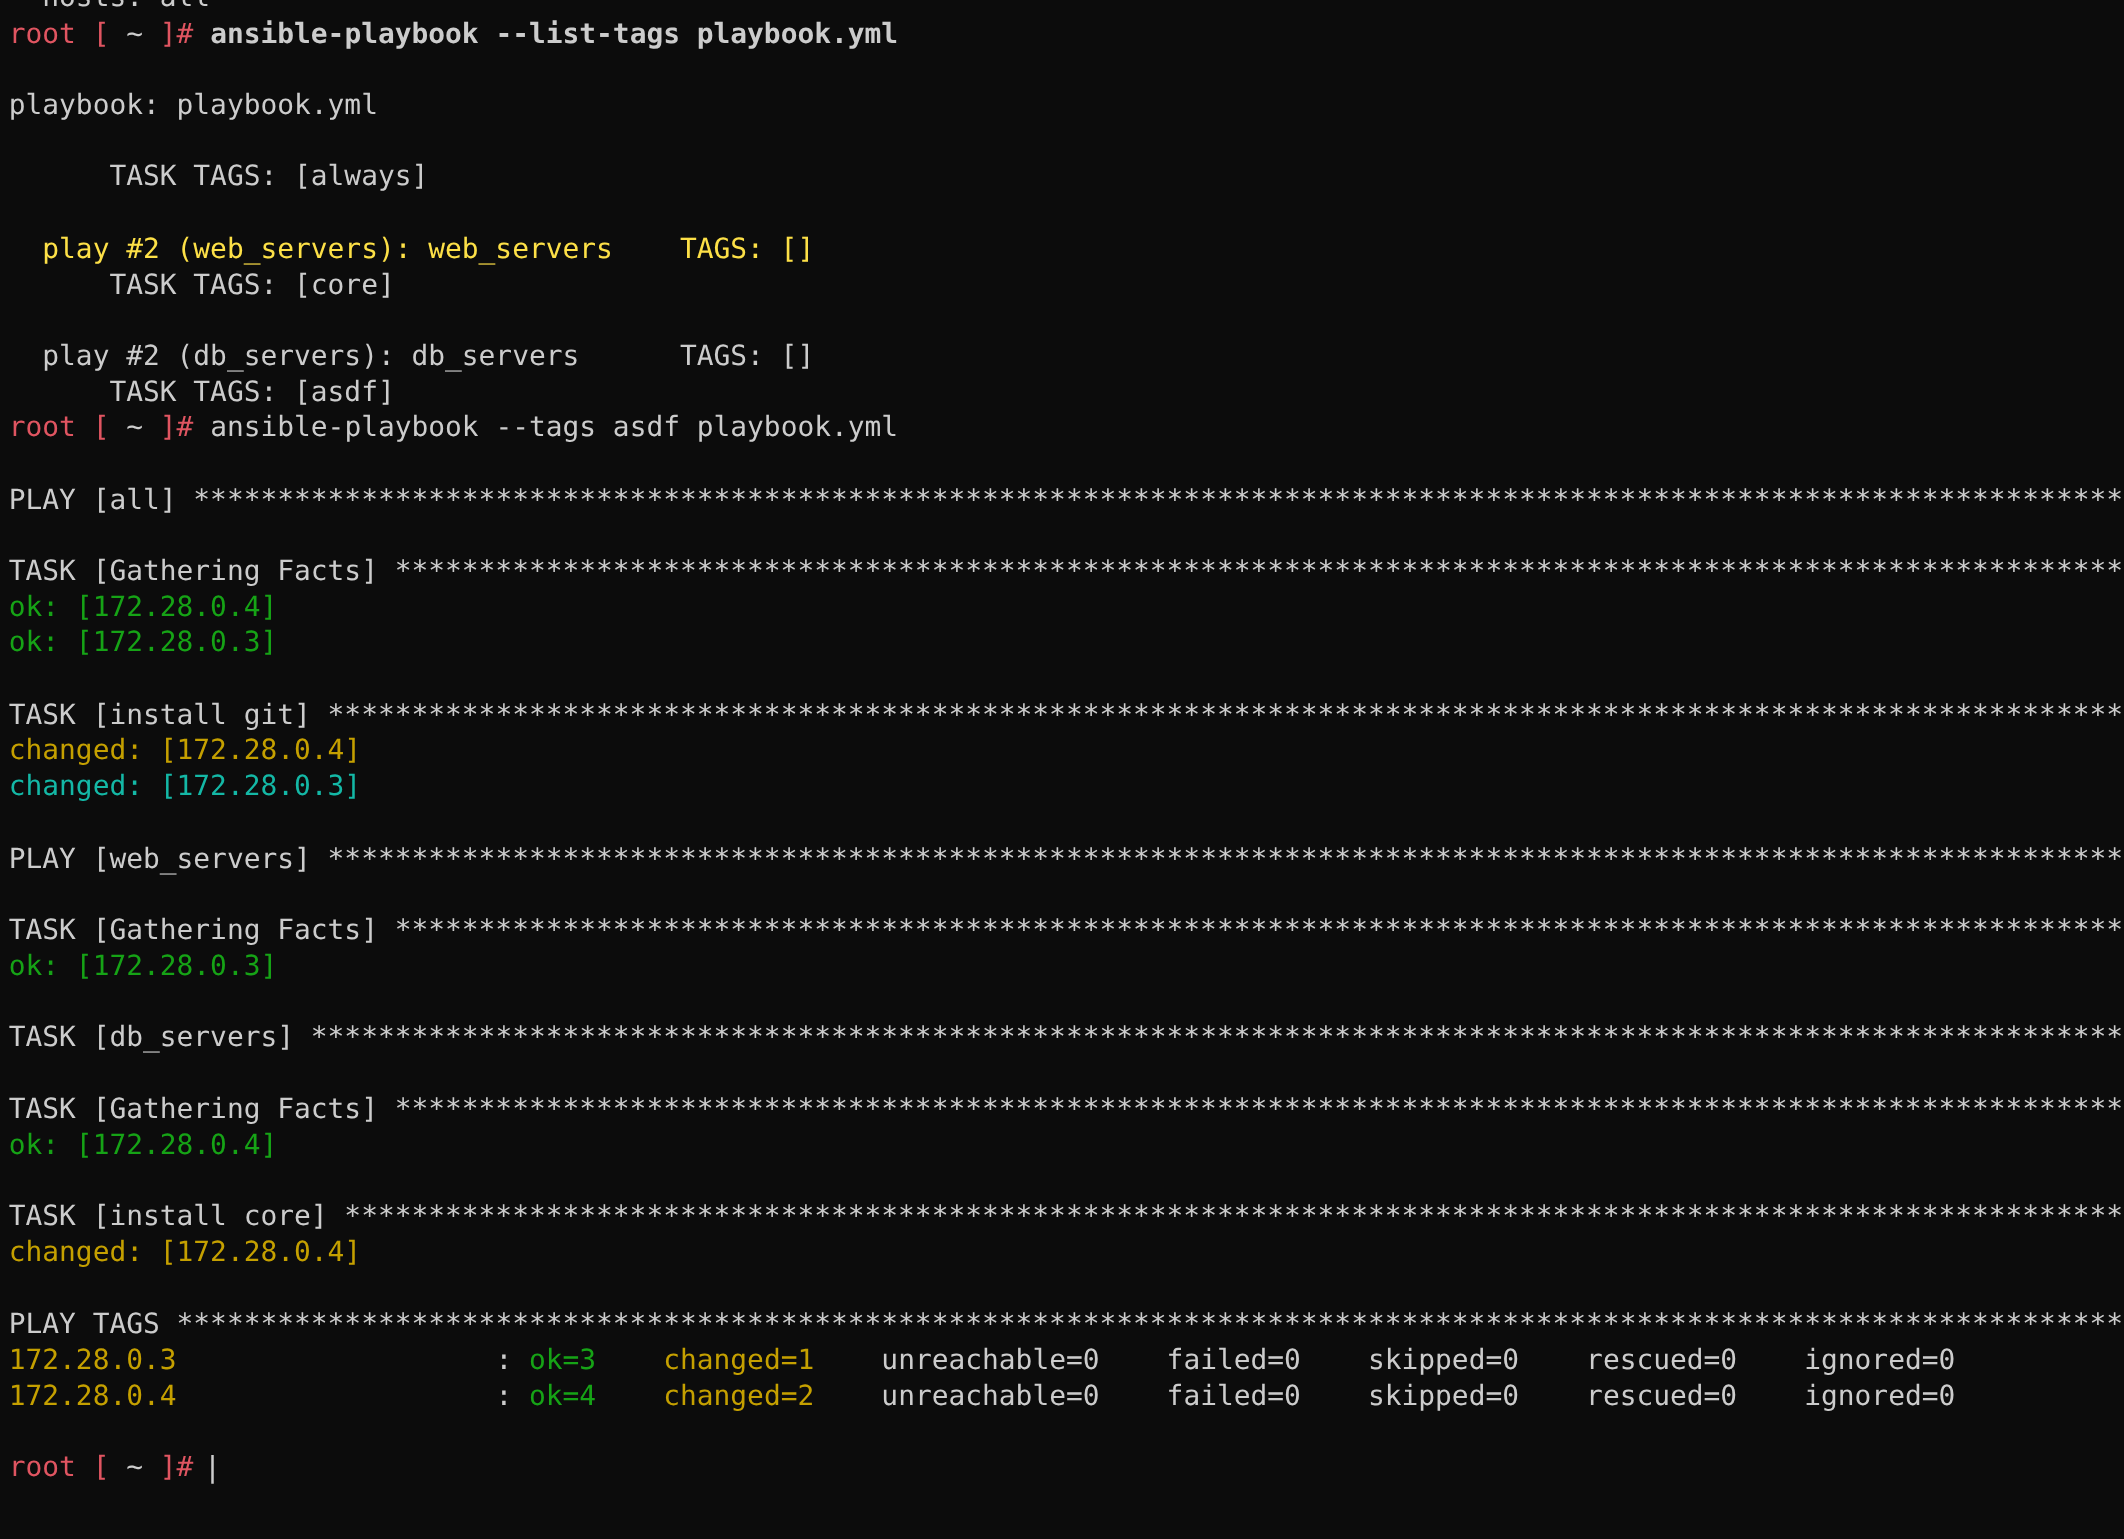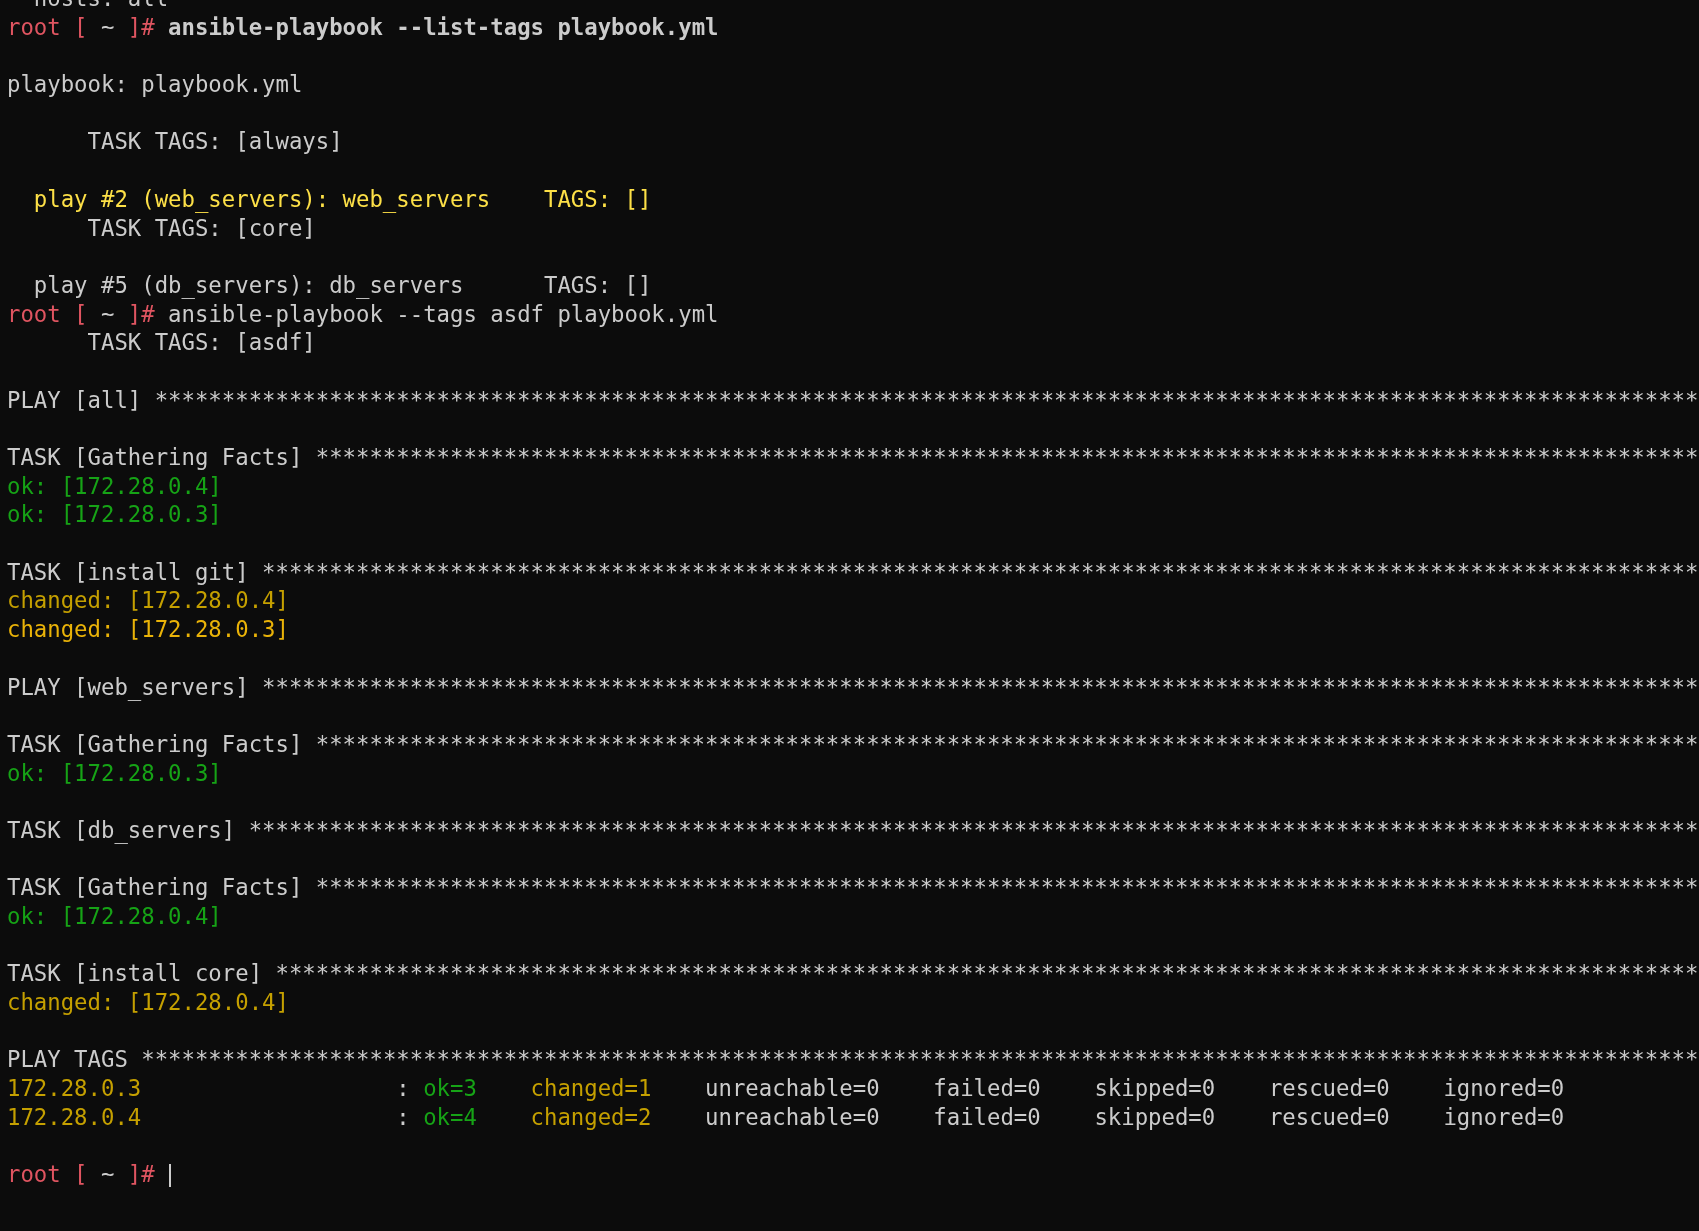--- a/index.html
+++ b/index.html
@@ -44,33 +44,33 @@
     <div class="line"><span style="color: rgb(204, 204, 204);">  hosts: all</span></div>
     <div class="line"><span style="color: rgb(224, 85, 97);">root [ </span><span style="color: rgb(204, 204, 204);">~</span><span style="color: rgb(224, 85, 97);"> ]# </span><span style="color: rgb(204, 204, 204); font-weight: bold;">ansible-playbook --list-tags playbook.yml</span></div>
     <div class="line"></div>
     <div class="line"><span style="color: rgb(204, 204, 204);">playbook: playbook.yml</span></div>
     <div class="line"></div>
     <div class="line"><span style="color: rgb(204, 204, 204);">      TASK TAGS: [always]</span></div>
     <div class="line"></div>
     <div class="line"><span style="color: #fde047;">  play #2 (web_servers): web_servers    TAGS: []</span></div>
     <div class="line"><span style="color: rgb(204, 204, 204);">      TASK TAGS: [core]</span></div>
     <div class="line"></div>
-    <div class="line"><span style="color: rgb(204, 204, 204);">  play #5 (db_servers): db_servers      TAGS: []</span></div>
+    <div class="line"><span style="color: rgb(204, 204, 204);">  play #2 (db_servers): db_servers      TAGS: []</span></div>
+    <div class="line"><span style="color: rgb(204, 204, 204);">      TASK TAGS: [asdf]</span></div>
     <div class="line"><span style="color: rgb(224, 85, 97);">root [ </span><span style="color: rgb(204, 204, 204);">~</span><span style="color: rgb(224, 85, 97);"> ]# </span><span style="color: rgb(204, 204, 204);">ansible-playbook --tags asdf playbook.yml</span></div>
-    <div class="line"><span style="color: rgb(204, 204, 204);">      TASK TAGS: [asdf]</span></div>
     <div class="line"></div>
     <div class="line"><span style="color: rgb(204, 204, 204); margin-top: 16px;">PLAY [all] </span><span style="color: rgb(204, 204, 204);">***************************************************************************************************************************************</span></div>
     <div class="line"></div>
     <div class="line"><span style="color: rgb(204, 204, 204);">TASK [Gathering Facts] </span><span style="color: rgb(204, 204, 204);">***************************************************************************************************************************************</span></div>
     <div class="line"><span style="color: rgb(22, 163, 22);">ok: [172.28.0.4]</span></div>
     <div class="line"><span style="color: rgb(22, 163, 22);">ok: [172.28.0.3]</span></div>
     <div class="line"></div>
     <div class="line"><span style="color: rgb(204, 204, 204);">TASK [install git] </span><span style="color: rgb(204, 204, 204);">***************************************************************************************************************************************</span></div>
     <div class="line"><span style="color: rgb(197, 160, 0);">changed: [172.28.0.4]</span></div>
-    <div class="line"><span style="color: #eab308;">changed: [172.28.0.3]</span></div>
+    <div class="line"><span style="color: #14b8a6;">changed: [172.28.0.3]</span></div>
     <div class="line"></div>
     <div class="line"><span style="color: rgb(204, 204, 204);">PLAY [web_servers] </span><span style="color: rgb(204, 204, 204);">***************************************************************************************************************************************</span></div>
     <div class="line"></div>
     <div class="line"><span style="color: rgb(204, 204, 204);">TASK [Gathering Facts] </span><span style="color: rgb(204, 204, 204);">***************************************************************************************************************************************</span></div>
     <div class="line"><span style="color: rgb(22, 163, 22);">ok: [172.28.0.3]</span></div>
     <div class="line"></div>
     <div class="line"><span style="color: rgb(204, 204, 204);">TASK [db_servers] </span><span style="color: rgb(204, 204, 204);">***************************************************************************************************************************************</span></div>
     <div class="line"></div>
     <div class="line"><span style="color: rgb(204, 204, 204);">TASK [Gathering Facts] </span><span style="color: rgb(204, 204, 204);">***************************************************************************************************************************************</span></div>
     <div class="line"><span style="color: rgb(22, 163, 22);">ok: [172.28.0.4]</span></div>

